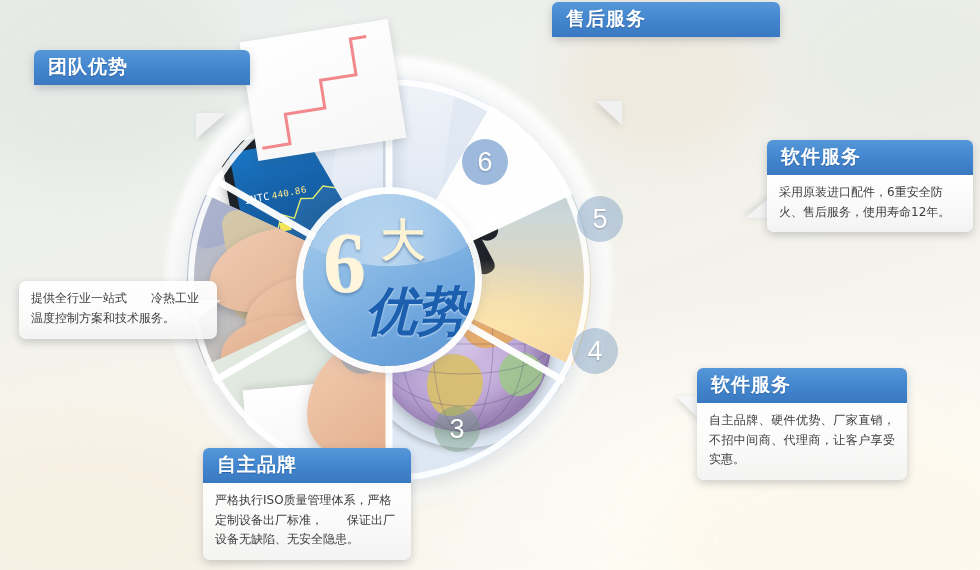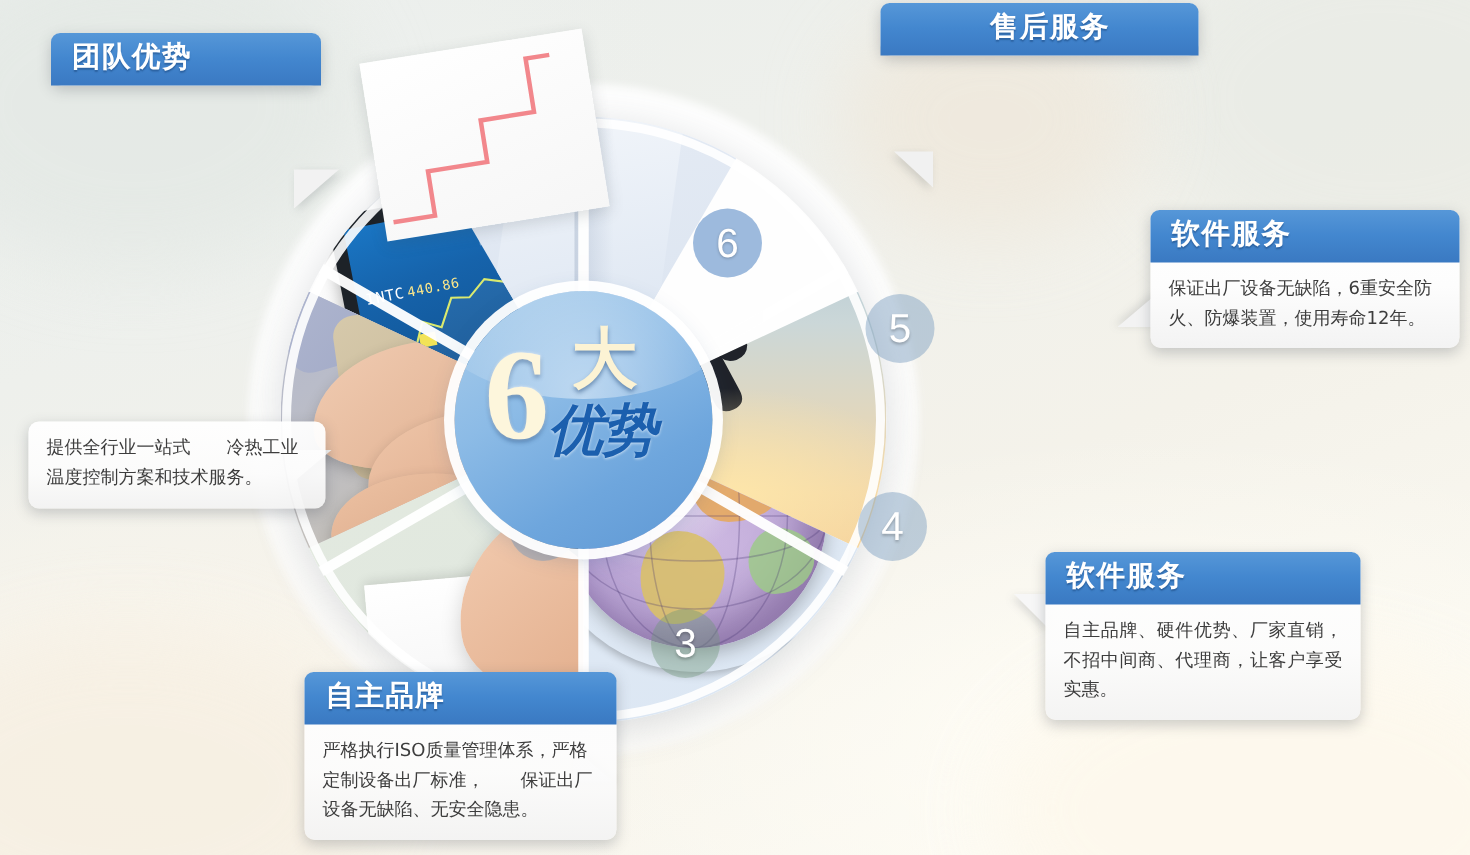--- a/index.html
+++ b/index.html
@@ -106,22 +106,22 @@
   }
   .da {
     position: absolute; left: 78px; top: 24px;
     font-size: 44px; line-height: 1;
     font-family: "DejaVu Sans", sans-serif;
     font-weight: 700;
     color: #fcf3d4;
     text-shadow: 0 2px 3px rgba(30,70,120,.5);
   }
   .youshi {
-    position: absolute; left: 62px; top: 74px;
-    font-size: 37px; line-height: 1;
+    position: absolute; left: 62px; top: 91px;
+    font-size: 52px; line-height: 1;
     font-family: "DejaVu Sans", sans-serif;
     font-weight: 700;
     font-style: italic;
     color: #1b5fae;
     letter-spacing: -1px;
     text-shadow: 0 1px 2px rgba(255,255,255,.65);
     text-align: right;
   }
 
   
@@ -150,22 +150,22 @@
     line-height: 1.65;
     color: #3d3d3d;
     font-family: "DejaVu Sans", sans-serif;
   }
   .card.ghost { background: linear-gradient(180deg, rgba(255,255,255,.95) 0%, rgba(252,252,252,.93) 60%, rgba(243,243,243,.92) 100%); }
 
   
   .tail { position: absolute; width: 0; height: 0; z-index: 59; }
 
   
-  #card-team      { left: 34px;  top: 22px;  width: 180px; }
-  #card-after     { left: 587px; top: 2px;   width: 212px; text-align: center; }
+  #card-team      { left: 34px;  top: 50px;  width: 216px; }
+  #card-after     { left: 552px; top: 2px;   width: 228px; }
   #card-hardware  { left: 767px; top: 140px; width: 206px; }
   #card-software  { left: 697px; top: 368px; width: 210px; }
   #card-quality   { left: 203px; top: 448px; width: 208px; }
   #card-tech      { left: 19px;  top: 281px; width: 198px; }
 
   .tail-team { left: 196px; top: 113px; border-left: 30px solid #f2f2f2; border-bottom: 26px solid transparent; filter: drop-shadow(2px 2px 3px rgba(60,70,80,.18)); }
   .tail-after { left: 596px; top: 101px; border-right: 26px solid #f1f1f1; border-bottom: 24px solid transparent; filter: drop-shadow(-2px 2px 3px rgba(60,70,80,.18)); }
   .tail-hardware { left: 745px; top: 196px; border-right: 26px solid #f3f3f3; border-top: 22px solid transparent; filter: drop-shadow(-2px -1px 3px rgba(60,70,80,.16)); }
   .tail-software { left: 676px; top: 396px; border-right: 24px solid #f7f7f7; border-bottom: 24px solid transparent; filter: drop-shadow(-2px 2px 3px rgba(60,70,80,.16)); }
   .tail-quality { left: 382px; top: 498px; border-left: 28px solid #f0f0f0; border-top: 24px solid transparent; filter: drop-shadow(2px -1px 3px rgba(60,70,80,.16)); }
@@ -396,21 +396,21 @@
   </div>
 
   <div class="tail tail-after"></div>
   <div class="card" id="card-after">
     <div class="card-head">售后服务</div>
   </div>
 
   <div class="tail tail-hardware"></div>
   <div class="card" id="card-hardware">
     <div class="card-head">软件服务</div>
-    <div class="card-body">保证出厂设备无缺陷，6重安全防火、防爆装置，使用寿命12年。</div>
+    <div class="card-body">采用原装进口配件，6重安全防火、售后服务，使用寿命12年。</div>
   </div>
 
   <div class="tail tail-software"></div>
   <div class="card ghost" id="card-software">
     <div class="card-head">软件服务</div>
     <div class="card-body" style="text-align:justify;">自主品牌、硬件优势、厂家直销，不招中间商、代理商，让客户享受实惠。</div>
   </div>
 
   <div class="tail tail-quality"></div>
   <div class="card ghost above" id="card-quality">

